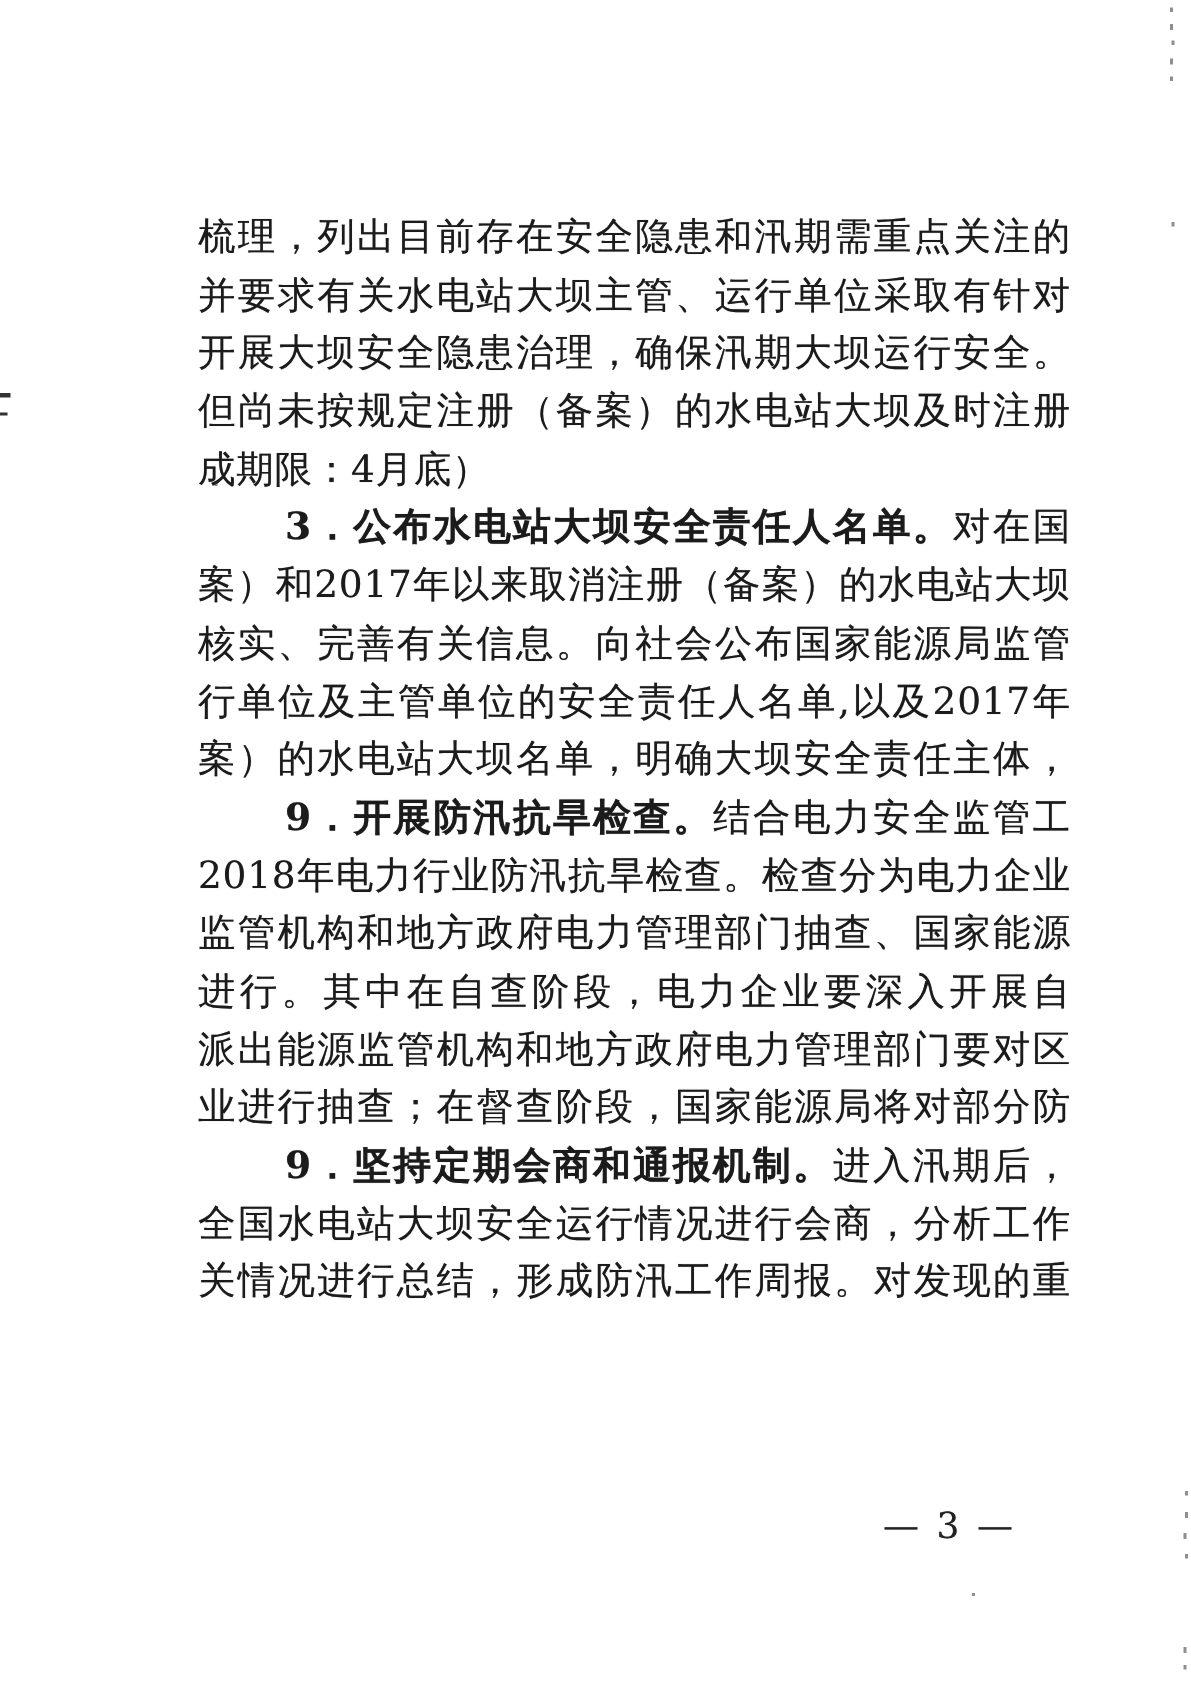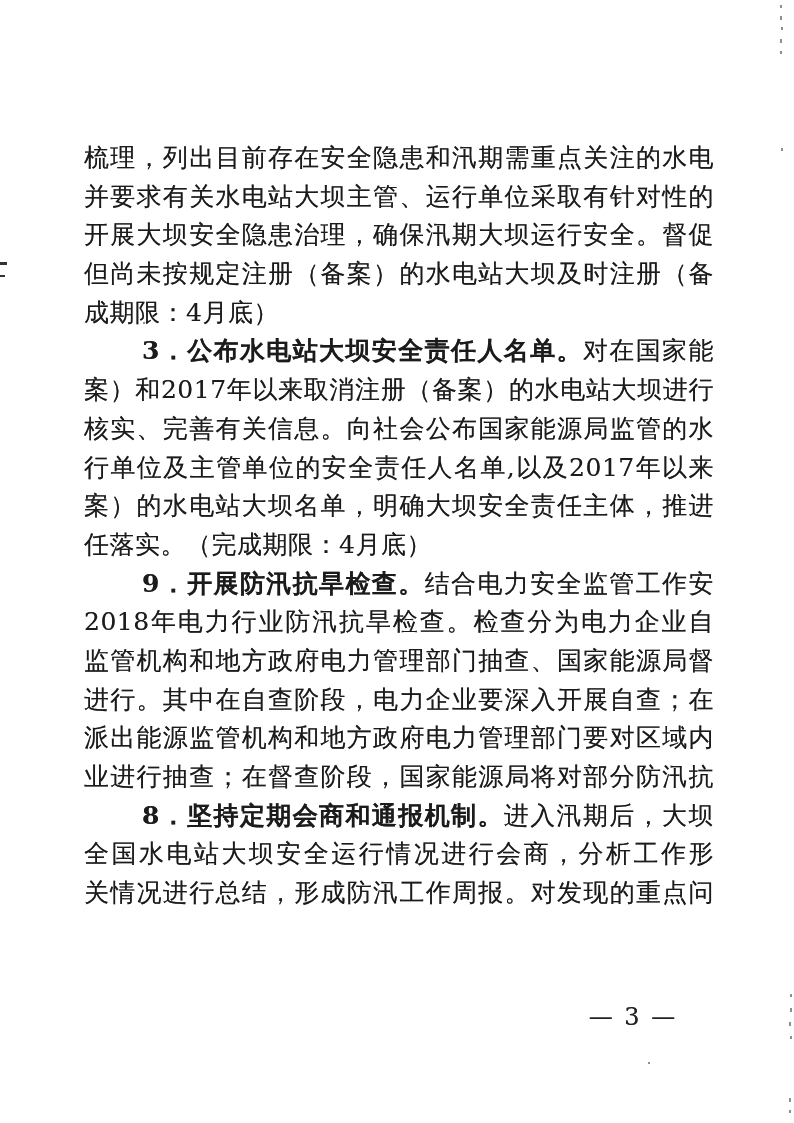--- a/index.html
+++ b/index.html
@@ -33,21 +33,21 @@
     text-justify: inter-ideograph;
     white-space: normal;
     height: 38.7px;
     overflow: hidden;
   }
   .line.end {
     text-align: right;
     text-align-last: left;
   }
   .line.indent { padding-left: 58px; }
-  .lead { font-weight: bold; }
+  .lead { font-weight: bold; margin-left: 48px; }
   .pagenum {
     position: absolute;
     left: 578px;
     top: 1003px;
     width: 110px;
     text-align: center;
     font-size: 24px;
     color: #222222;
     letter-spacing: 2px;
     text-shadow: 0 0 0.5px rgba(0,0,0,0.5);
@@ -72,35 +72,34 @@
       <div class="line"><span class="lead"></span><span>但尚未按规定注册（备案）的水电站大坝及时注册（备案）。（完</span></div>
       <div class="line end"><span class="lead"></span><span>成期限：4月底）</span></div>
     </div>
 
     <div class="para">
       <div class="line indent"><span class="lead">3．公布水电站大坝安全责任人名单。</span><span>对在国家能源局注册（备</span></div>
       <div class="line"><span class="lead"></span><span>案）和2017年以来取消注册（备案）的水电站大坝进行全面梳理，</span></div>
       <div class="line"><span class="lead"></span><span>核实、完善有关信息。向社会公布国家能源局监管的水电站大坝运</span></div>
       <div class="line"><span class="lead"></span><span>行单位及主管单位的安全责任人名单,以及2017年以来取消注册(备</span></div>
       <div class="line"><span class="lead"></span><span>案）的水电站大坝名单，明确大坝安全责任主体，推进防汛抗旱责</span></div>
-      <div class="line end"><span class="lead"></span><span>任落实。（完成期限：4月底）</span></div>
     </div>
 
     <div class="para">
       <div class="line indent"><span class="lead">9．开展防汛抗旱检查。</span><span>结合电力安全监管工作安排、组织开展</span></div>
       <div class="line"><span class="lead"></span><span>2018年电力行业防汛抗旱检查。检查分为电力企业自查、派出能源</span></div>
       <div class="line"><span class="lead"></span><span>监管机构和地方政府电力管理部门抽查、国家能源局督查三个阶段</span></div>
       <div class="line"><span class="lead"></span><span>进行。其中在自查阶段，电力企业要深入开展自查；在抽查阶段，</span></div>
       <div class="line"><span class="lead"></span><span>派出能源监管机构和地方政府电力管理部门要对区域内有关电力企</span></div>
       <div class="line"><span class="lead"></span><span>业进行抽查；在督查阶段，国家能源局将对部分防汛抗旱重点地区</span></div>
     </div>
 
 
     <div class="para">
-      <div class="line indent"><span class="lead">8．坚持定期会商和通报机制。</span><span>进入汛期后，大坝中心要每天对</span></div>
+      <div class="line indent"><span class="lead">9．坚持定期会商和通报机制。</span><span>进入汛期后，大坝中心要每天对</span></div>
       <div class="line"><span class="lead"></span><span>全国水电站大坝安全运行情况进行会商，分析工作形势，每周对有</span></div>
       <div class="line"><span class="lead"></span><span>关情况进行总结，形成防汛工作周报。对发现的重点问题，大坝中</span></div>
     </div>
 
   </div>
 
   <div class="pagenum">— 3 —</div>
 
   <div class="artifact" style="left:0; top:262px; width:7px; height:3px;"></div>
   <div class="artifact" style="left:0; top:275px; width:5px; height:2px;"></div>

